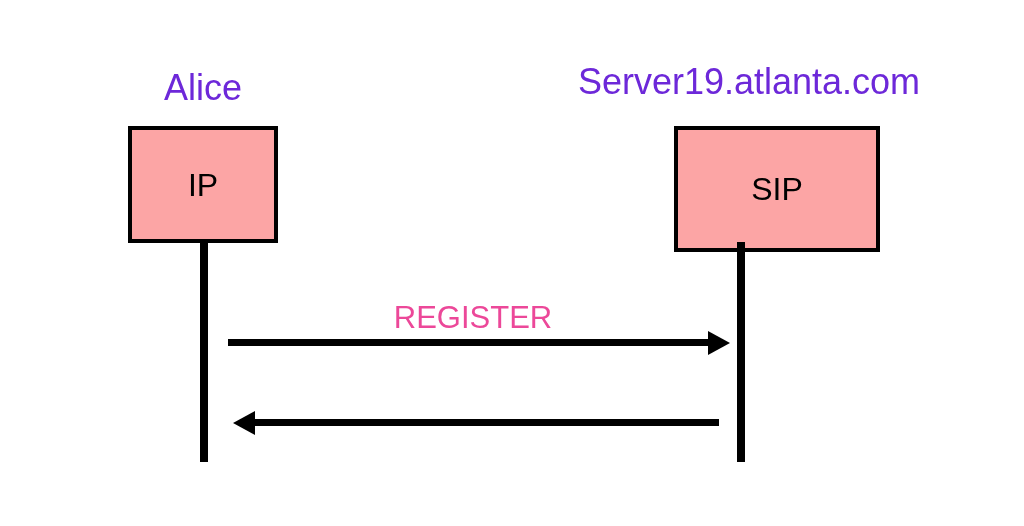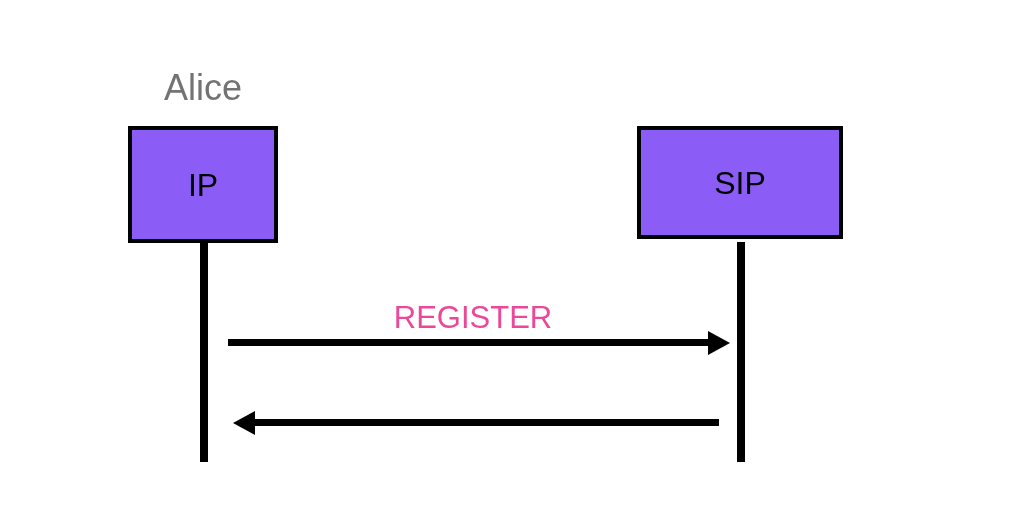--- a/index.html
+++ b/index.html
@@ -14,27 +14,27 @@
     background: #ffffff;
     font-family: "Liberation Sans", "DejaVu Sans", sans-serif;
     color: #000000;
     overflow: hidden;
   }
   .actor-name {
     position: absolute;
     text-align: center;
     font-size: 36px;
     line-height: 40px;
-    color: #737373;
+    color: #6d28d9;
     white-space: nowrap;
   }
   .actor-box {
     position: absolute;
     border: 4px solid #000;
-    background: #8b5cf6;
+    background: #fca5a5;
     box-sizing: border-box;
     display: flex;
     flex-direction: column;
     align-items: center;
     justify-content: center;
     text-align: center;
   }
   .actor-box .box-line {
     font-size: 32px;
     line-height: 38px;
@@ -79,22 +79,23 @@
 <div id="canvas">
 
   <div class="actor-name" style="left:53px; top:68px; width:300px;">Alice</div>
 
   <div class="actor-box" style="left:128px; top:126px; width:150px; height:117px;">
     <div class="box-line">IP</div>
   </div>
 
   <div class="lifeline" style="left:200px; top:242px; height:220px;"></div>
 
+  <div class="actor-name" style="left:549px; top:62px; width:400px;">Server19.atlanta.com</div>
 
-  <div class="actor-box" style="left:637px; top:126px; width:206px; height:113px;">
+  <div class="actor-box" style="left:674px; top:126px; width:206px; height:126px;">
     <div class="box-line">SIP</div>
   </div>
 
   <div class="lifeline" style="left:737px; top:242px; height:220px;"></div>
 
   <div class="msg-label" style="left:323px; top:301px; width:300px;">REGISTER</div>
   <div class="msg-line" style="left:228px; top:339px; width:484px;"></div>
   <div class="arrowhead right" style="left:708px; top:331px;"></div>
 
   <div class="msg-line" style="left:250px; top:419px; width:469px;"></div>

